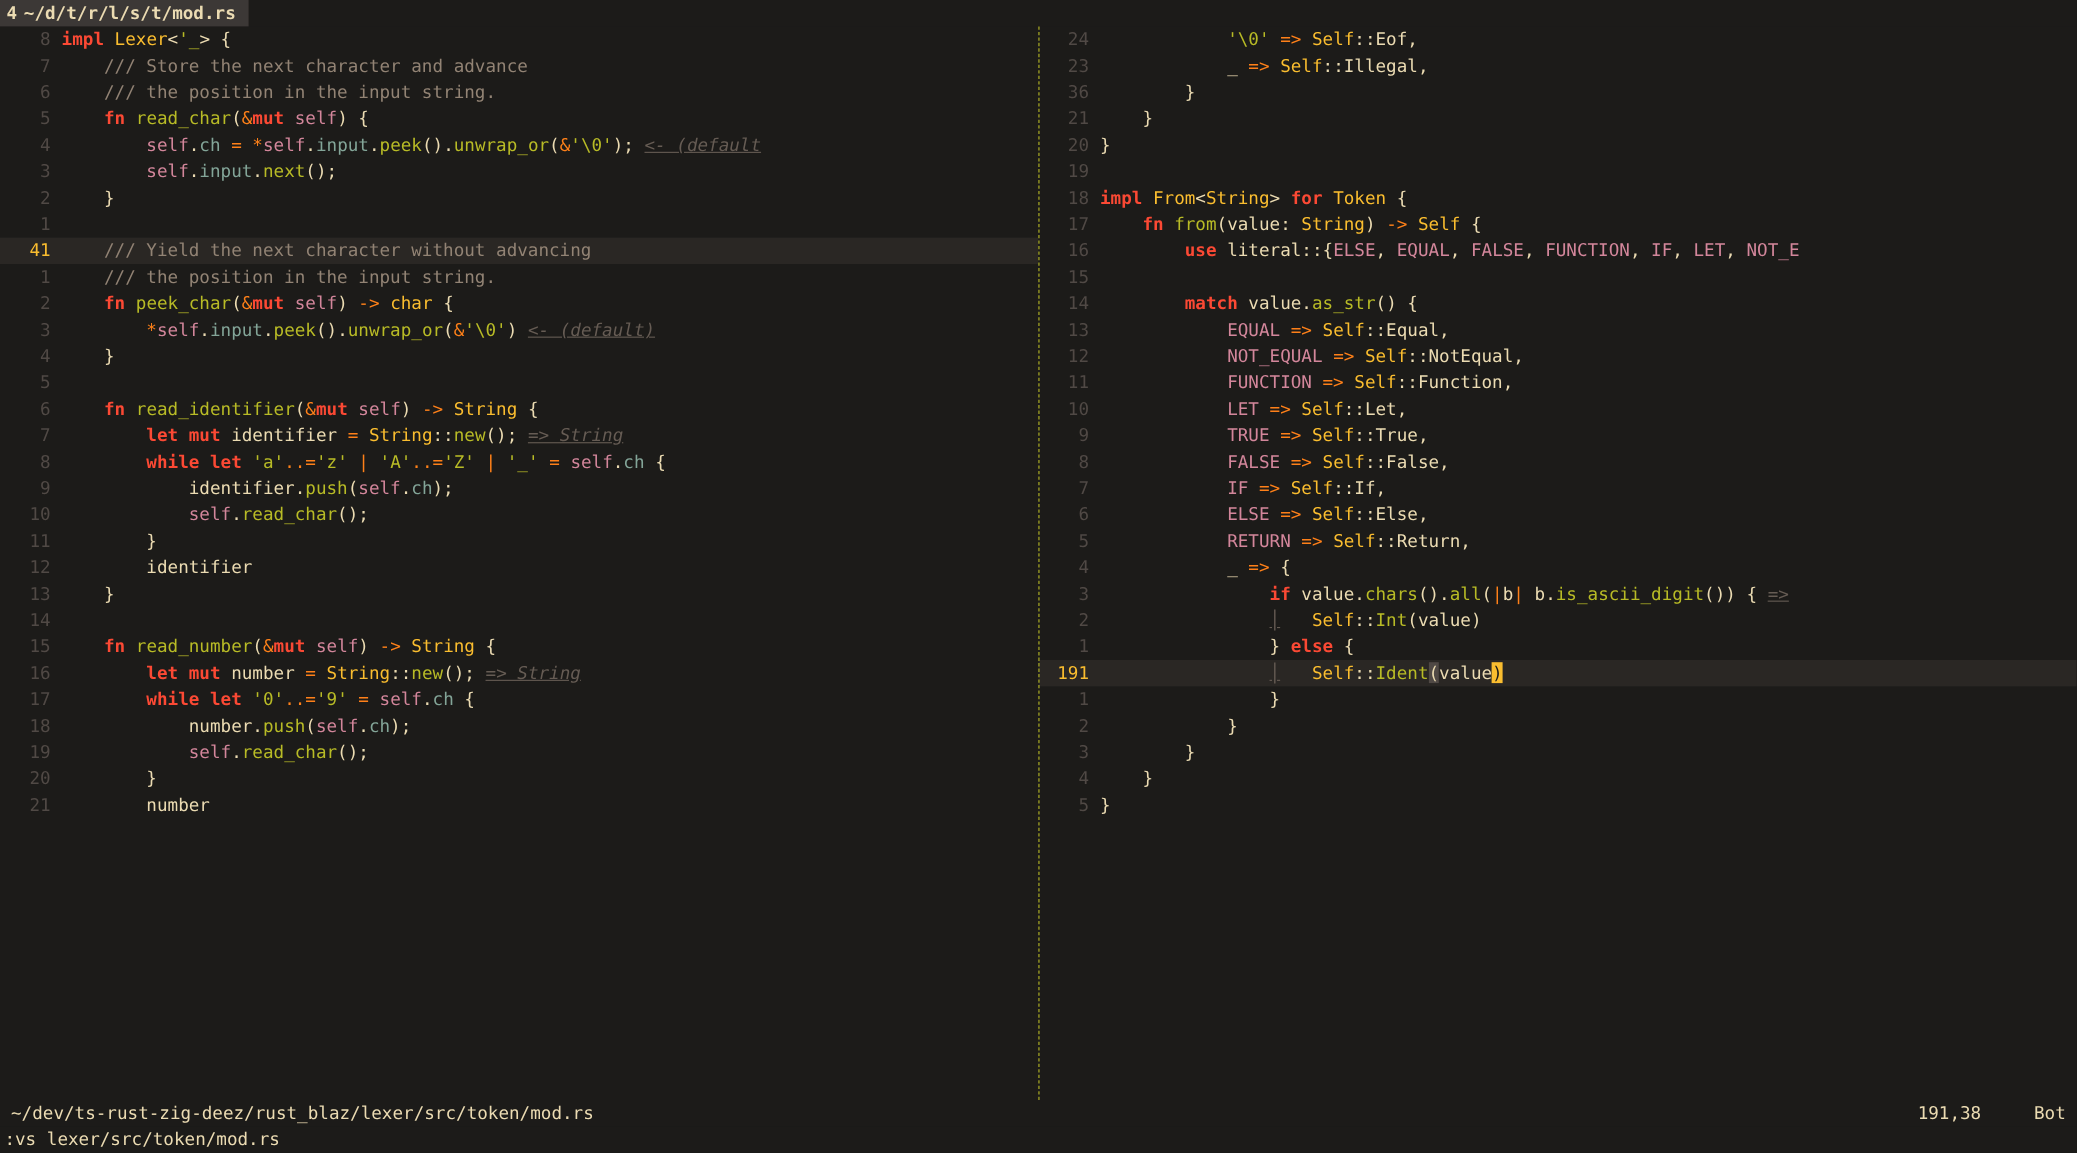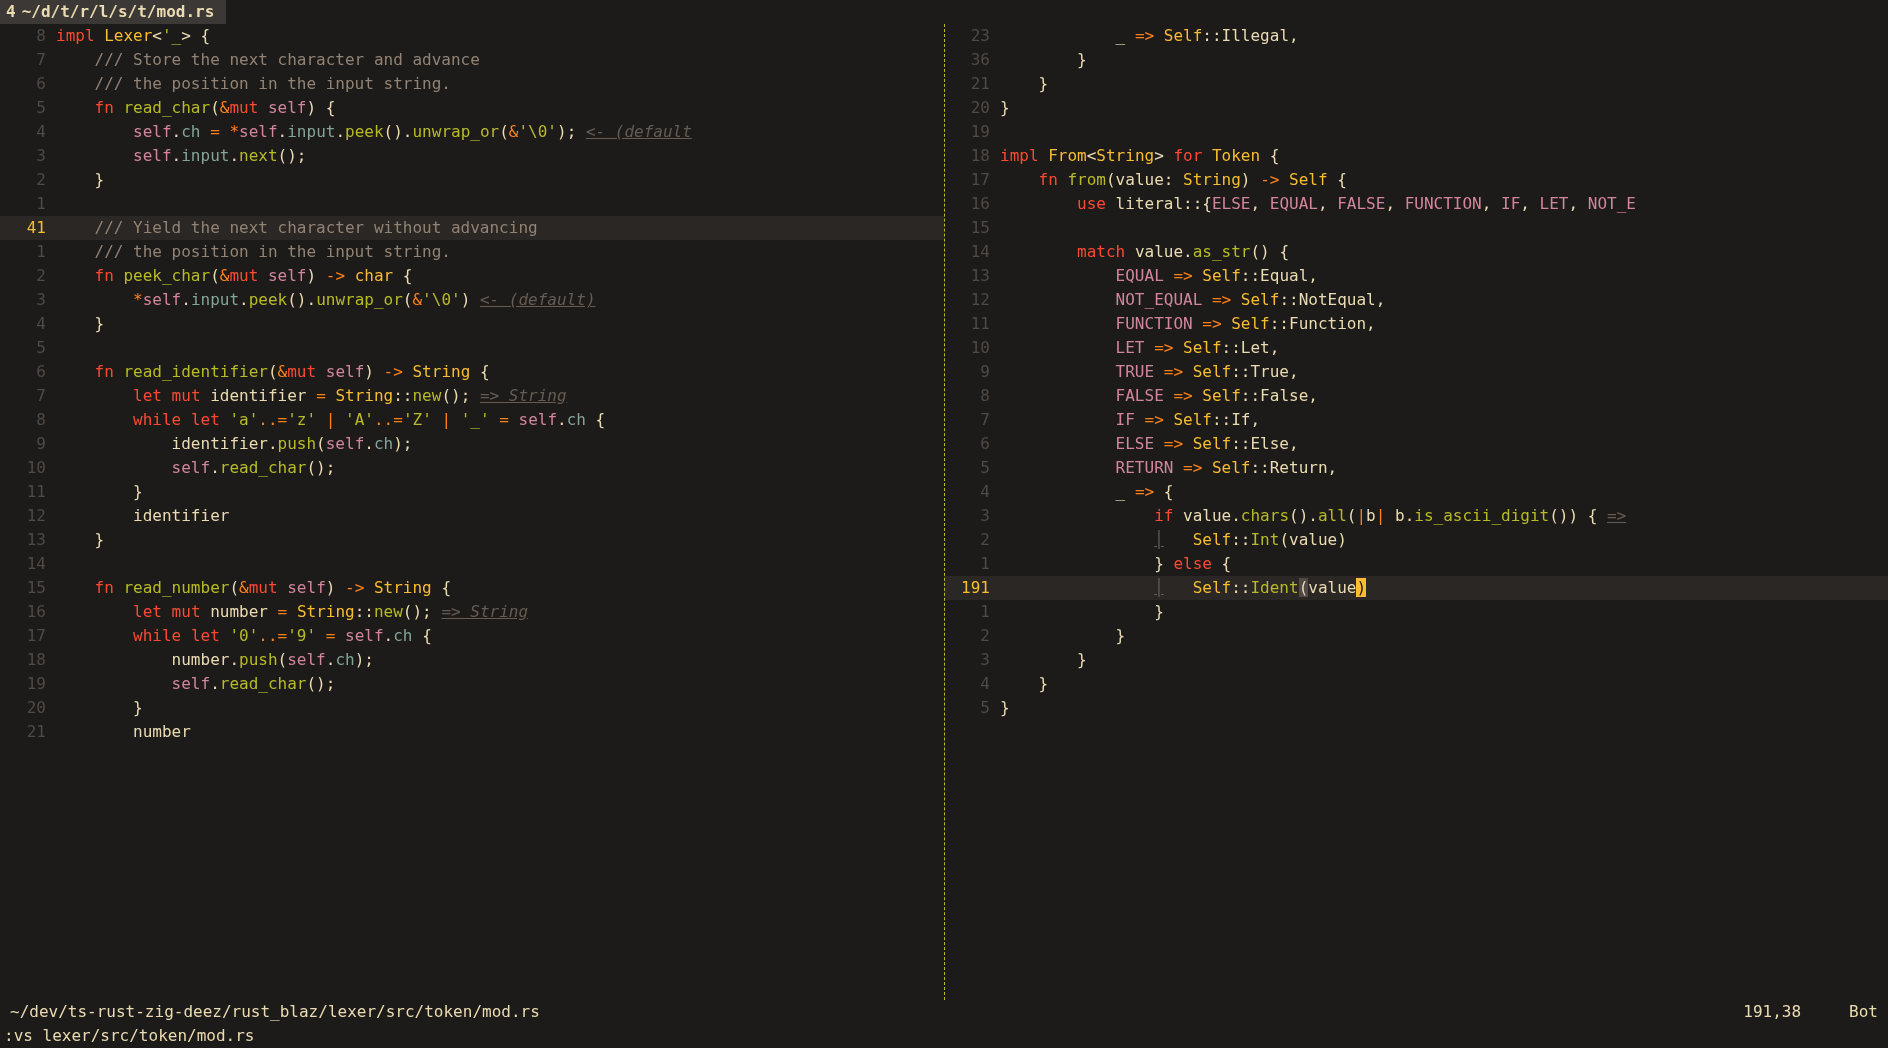--- a/index.html
+++ b/index.html
@@ -58,21 +58,21 @@
     flex: 0 0 56px;
     text-align: right;
     padding-right: 10px;
     color: #504945;
     user-select: none;
   }
   .gutter.current { color: #fabd2f; }
   .line-body { flex: 1; overflow: hidden; }
   .cursor-line { background: #2a2724; }
   
-  .kw      { color: #fb4934; font-weight: normal; }
+  .kw      { color: #fb4934; font-weight: bold; }
   .type    { color: #fabd2f; }
   .fn      { color: #b8bb26; }
   .str     { color: #b8bb26; }
   .char    { color: #b8bb26; }
   .comment { color: #928374; }
   .hint    { color: #665c54; font-style: italic; text-decoration: underline; }
   .var     { color: #ebdbb2; }
   .punct   { color: #ebdbb2; }
   .field   { color: #83a598; }
   .op      { color: #fe8019; }
@@ -137,20 +137,21 @@
       <div class="code-line"><div class="gutter">14</div><div class="line-body"></div></div>
       <div class="code-line"><div class="gutter">15</div><div class="line-body">    <span class="kw">fn</span> <span class="fn">read_number</span><span class="punct">(</span><span class="op">&amp;</span><span class="kw">mut</span> <span class="self">self</span><span class="punct">)</span> <span class="op">-&gt;</span> <span class="type">String</span> <span class="punct">{</span></div></div>
       <div class="code-line"><div class="gutter">16</div><div class="line-body">        <span class="kw">let</span> <span class="kw">mut</span> <span class="var">number</span> <span class="op">=</span> <span class="type">String</span><span class="punct">::</span><span class="fn">new</span><span class="punct">();</span> <span class="hint">=&gt; String</span></div></div>
       <div class="code-line"><div class="gutter">17</div><div class="line-body">        <span class="kw">while</span> <span class="kw">let</span> <span class="char">'0'</span><span class="op">..=</span><span class="char">'9'</span> <span class="op">=</span> <span class="self">self</span><span class="punct">.</span><span class="field">ch</span> <span class="punct">{</span></div></div>
       <div class="code-line"><div class="gutter">18</div><div class="line-body">            <span class="var">number</span><span class="punct">.</span><span class="fn">push</span><span class="punct">(</span><span class="self">self</span><span class="punct">.</span><span class="field">ch</span><span class="punct">);</span></div></div>
       <div class="code-line"><div class="gutter">19</div><div class="line-body">            <span class="self">self</span><span class="punct">.</span><span class="fn">read_char</span><span class="punct">();</span></div></div>
       <div class="code-line"><div class="gutter">20</div><div class="line-body">        <span class="punct">}</span></div></div>
       <div class="code-line"><div class="gutter">21</div><div class="line-body">        <span class="var">number</span></div></div>
     </div>
   <div class="pane pane-right" id="pane-right">
+      <div class="code-line"><div class="gutter">24</div><div class="line-body">            <span class="char">'\0'</span> <span class="op">=&gt;</span> <span class="type">Self</span><span class="punct">::</span><span class="var">Eof</span><span class="punct">,</span></div></div>
       <div class="code-line"><div class="gutter">23</div><div class="line-body">            <span class="var">_</span> <span class="op">=&gt;</span> <span class="type">Self</span><span class="punct">::</span><span class="var">Illegal</span><span class="punct">,</span></div></div>
       <div class="code-line"><div class="gutter">36</div><div class="line-body">        <span class="punct">}</span></div></div>
       <div class="code-line"><div class="gutter">21</div><div class="line-body">    <span class="punct">}</span></div></div>
       <div class="code-line"><div class="gutter">20</div><div class="line-body"><span class="punct">}</span></div></div>
       <div class="code-line"><div class="gutter">19</div><div class="line-body"></div></div>
       <div class="code-line"><div class="gutter">18</div><div class="line-body"><span class="kw">impl</span> <span class="type">From</span><span class="punct">&lt;</span><span class="type">String</span><span class="punct">&gt;</span> <span class="kw">for</span> <span class="type">Token</span> <span class="punct">{</span></div></div>
       <div class="code-line"><div class="gutter">17</div><div class="line-body">    <span class="kw">fn</span> <span class="fn">from</span><span class="punct">(</span><span class="var">value</span><span class="punct">:</span> <span class="type">String</span><span class="punct">)</span> <span class="op">-&gt;</span> <span class="type">Self</span> <span class="punct">{</span></div></div>
       <div class="code-line"><div class="gutter">16</div><div class="line-body">        <span class="kw">use</span> <span class="var">literal</span><span class="punct">::{</span><span class="const">ELSE</span><span class="punct">,</span> <span class="const">EQUAL</span><span class="punct">,</span> <span class="const">FALSE</span><span class="punct">,</span> <span class="const">FUNCTION</span><span class="punct">,</span> <span class="const">IF</span><span class="punct">,</span> <span class="const">LET</span><span class="punct">,</span> <span class="const">NOT_E</span></div></div>
       <div class="code-line"><div class="gutter">15</div><div class="line-body"></div></div>
       <div class="code-line"><div class="gutter">14</div><div class="line-body">        <span class="kw">match</span> <span class="var">value</span><span class="punct">.</span><span class="fn">as_str</span><span class="punct">() {</span></div></div>

